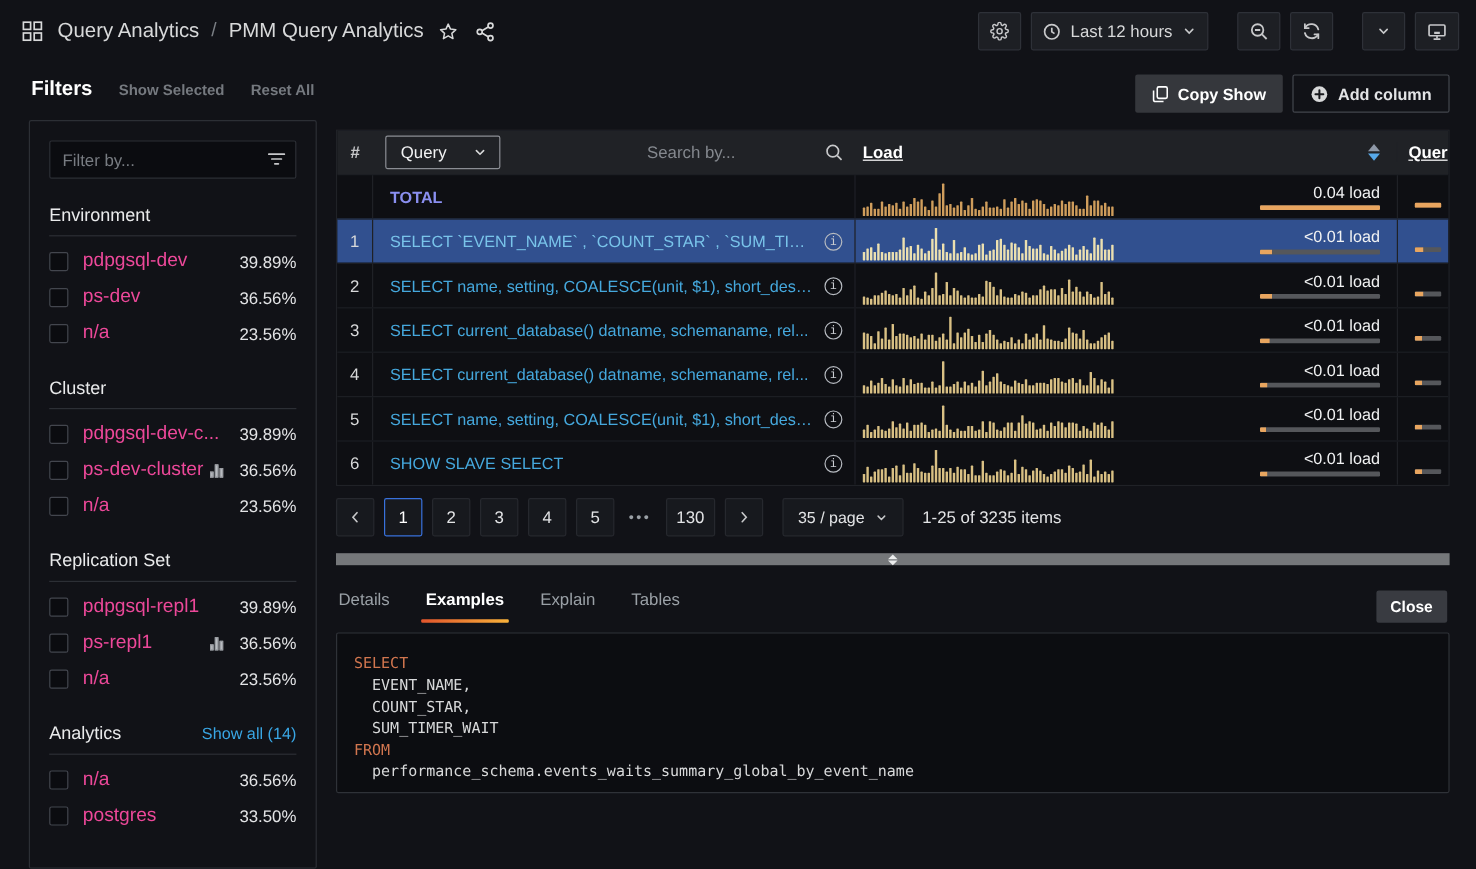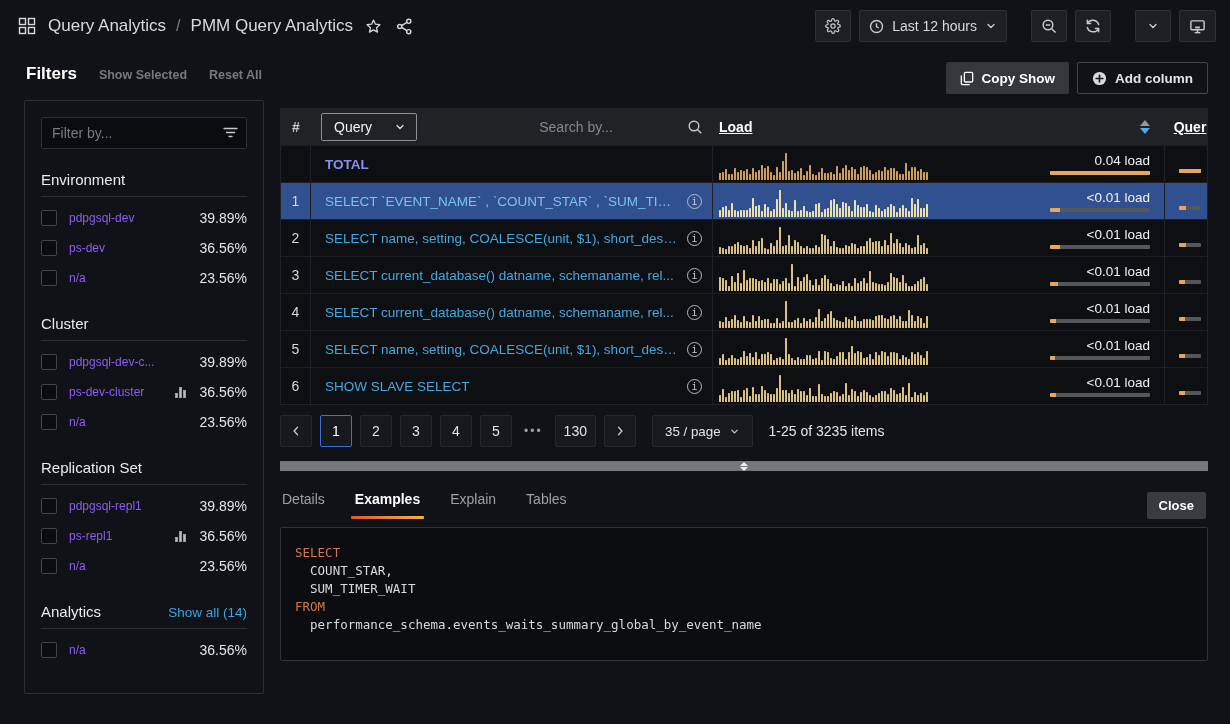--- a/index.html
+++ b/index.html
@@ -39,21 +39,21 @@
     color:#d8d9da; font-size:14px; padding:0 30px 0 10px; outline:none; font-family:"Liberation Sans",sans-serif;
   }
   .filter-input::placeholder { color:#787c82; }
   .filter-funnel { position:absolute; right:9px; top:9px; }
   .fgroup { margin-bottom:22px; }
   .fgroup-head { display:flex; align-items:baseline; justify-content:space-between; border-bottom:1px solid #2c2f35; padding-bottom:8px; margin-bottom:6px; }
   .fgroup-title { font-size:15px; font-weight:500; color:#e9eaeb; }
   .fgroup-showall { font-size:13.5px; color:#39a6e4; cursor:pointer; }
   .fitem { display:flex; align-items:center; height:30px; cursor:pointer; }
   .checkbox { width:16px; height:16px; border:1px solid #43464e; background:#0b0c10; border-radius:2px; margin-right:12px; flex:0 0 16px; }
-  .fitem-label { font-size:12px; color:#8b5cf6; flex:1 1 auto; white-space:nowrap; overflow:hidden; text-overflow:ellipsis; }
+  .fitem-label { font-size:16px; color:#ec4899; flex:1 1 auto; white-space:nowrap; overflow:hidden; text-overflow:ellipsis; }
   .mini-chart { margin:0 6px 0 4px; display:flex; align-items:flex-end; gap:1.5px; height:11px; }
   .mini-chart i { width:2.5px; background:#b9bcc1; border:0.5px solid #9a9da2; }
   .fitem-pct { font-size:14px; color:#e3e4e6; margin-left:auto; }
   .fitem .fitem-pct { margin-left:8px; }
 
   
   .main-col { flex:1 1 auto; min-width:0; }
   .main-toolbar { display:flex; justify-content:flex-end; gap:8px; margin:10px 0 14px 0; }
   .btn-copy {
     height:32px; display:flex; align-items:center; gap:8px; padding:0 14px;
@@ -355,20 +355,26 @@
       <span class="fgroup-showall">Show all (14)</span>
     </div>
     <div class="fitems">
   <label class="fitem">
     <span class="checkbox"></span>
     <span class="fitem-label">n/a</span>
 
     <span class="fitem-pct">36.56%</span>
   </label>
 
+  <label class="fitem">
+    <span class="checkbox"></span>
+    <span class="fitem-label">postgres</span>
+
+    <span class="fitem-pct">33.50%</span>
+  </label>
 </div>
   </div>
 </div>
     </div>
   </div>
 
   <div class="main-col">
 
     <div class="main-toolbar">
       <button class="btn-copy">
@@ -1125,20 +1131,21 @@
         <span id="tabs-container" style="display:flex;gap:30px;">
             <span class="tab">Details</span>
             <span class="tab active">Examples</span>
             <span class="tab">Explain</span>
             <span class="tab">Tables</span>
           </span>
         <button class="btn-close">Close</button>
       </div>
       <div class="code-block">
           <div class="code-line kw">SELECT</div>
+          <div class="code-line">  EVENT_NAME,</div>
           <div class="code-line">  COUNT_STAR,</div>
           <div class="code-line">  SUM_TIMER_WAIT</div>
           <div class="code-line kw">FROM</div>
           <div class="code-line">  performance_schema.events_waits_summary_global_by_event_name</div>
         </div>
     </div>
 
   </div>
 </div>
 

